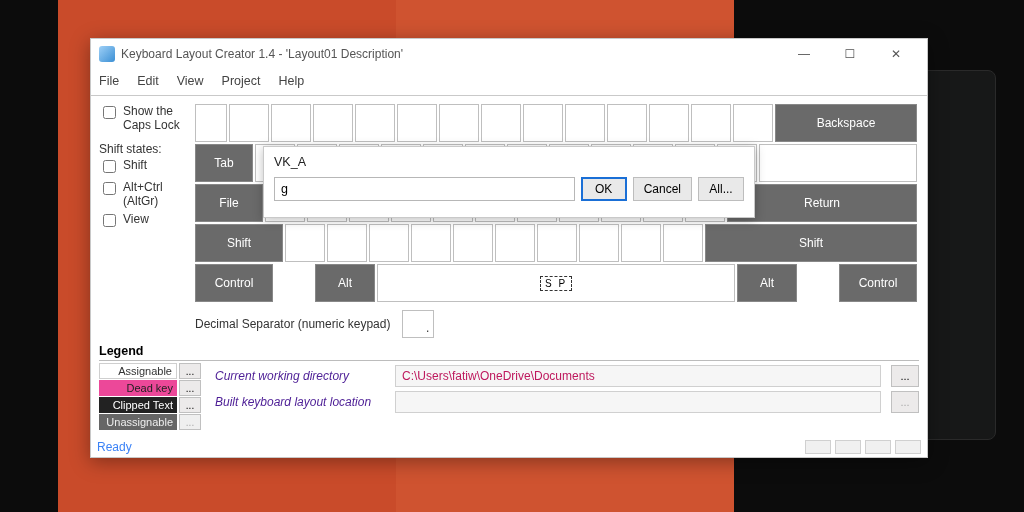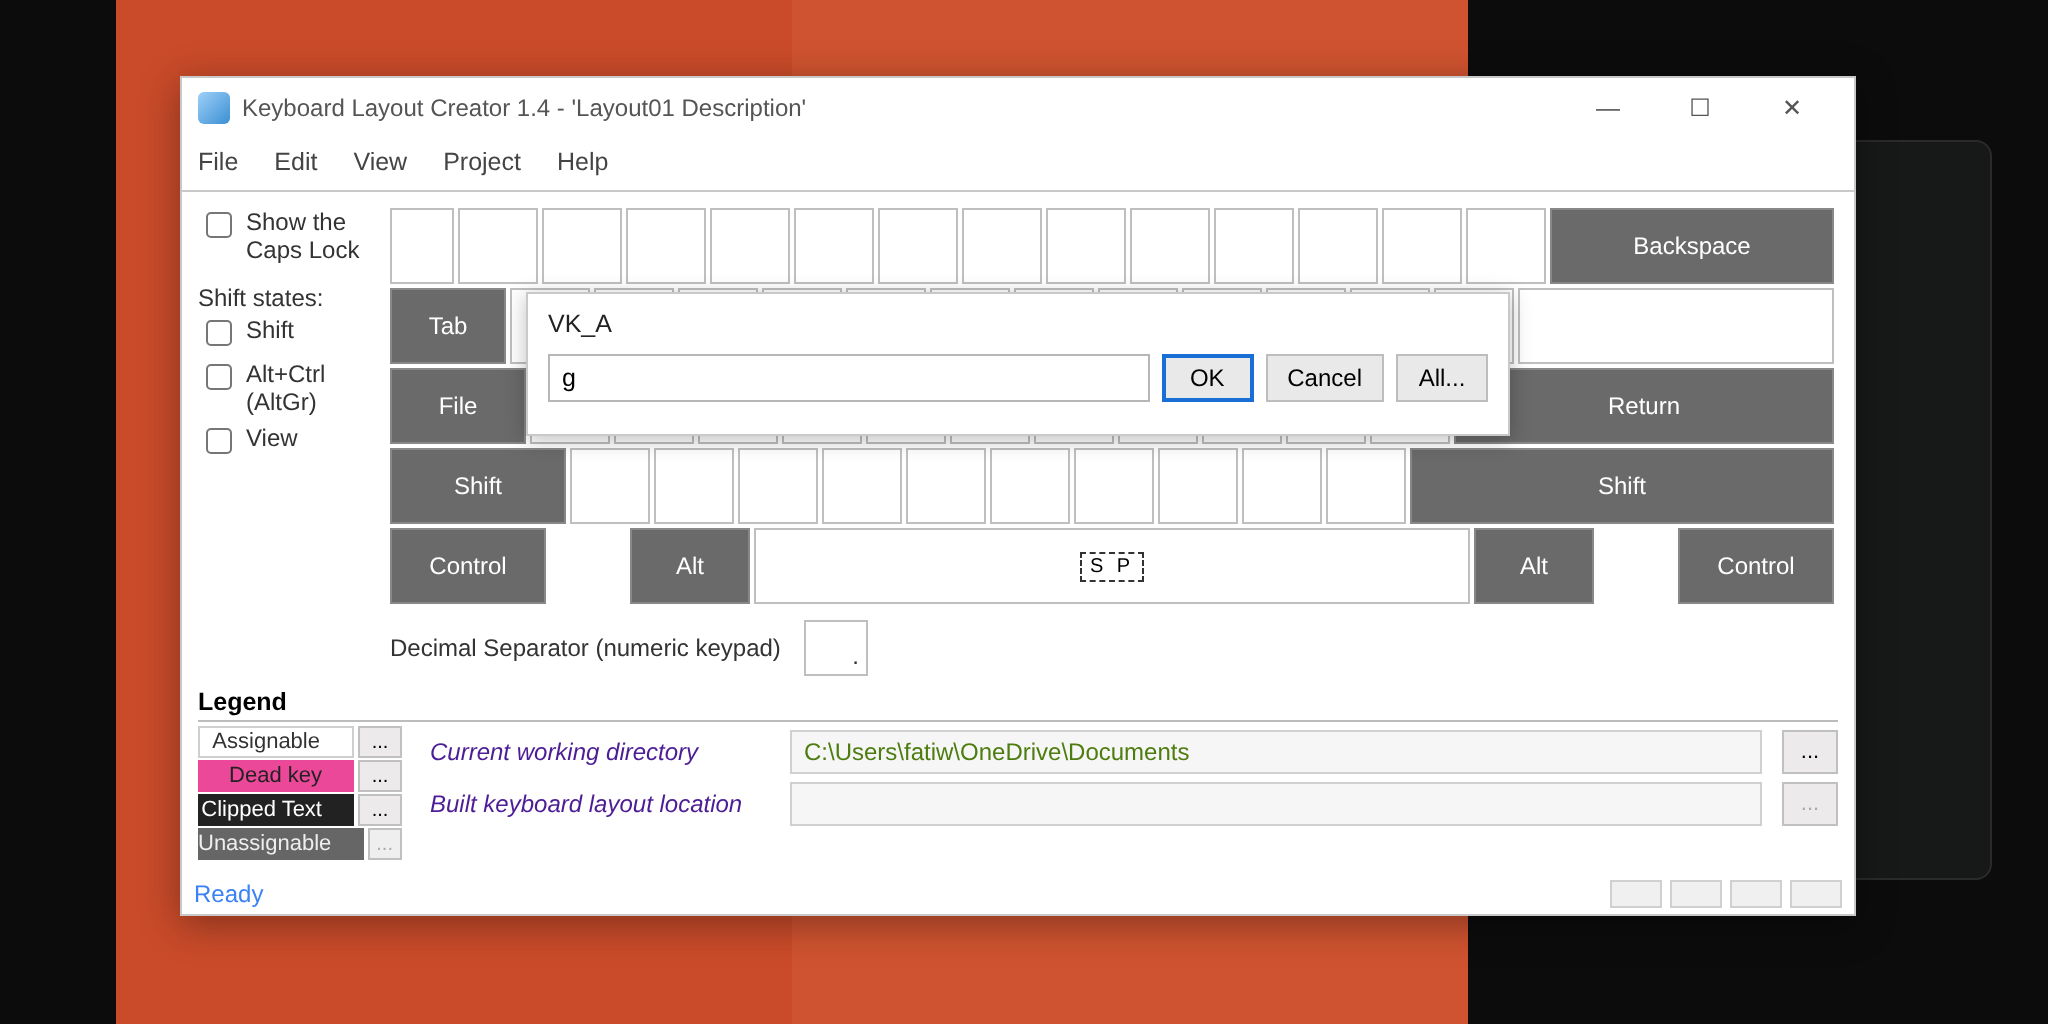--- a/index.html
+++ b/index.html
@@ -43,32 +43,32 @@
   .popup input[type=text] { flex:1; height:24px; border:1px solid #b7b7b7; padding:0 6px; font-size:12.5px; }
   .btn { height:24px; min-width:46px; padding:0 10px; font-size:12px; background:#e9e9e9; border:1px solid #bdbdbd; }
   .btn.primary { border:2px solid #1a6fd6; background:#e9e9e9; }
 
   
   .legend-wrap { position:absolute; left:0; right:0; bottom:20px; padding:2px 8px 6px 8px; }
   .legend-title { font-weight:bold; font-size:12.5px; border-bottom:1px solid #bcbcbc; padding-bottom:2px; margin-bottom:2px; }
   .legend { display:flex; gap:14px; }
   .legend-left { width:102px; }
   .lg-row { display:flex; height:16px; font-size:11px; margin-bottom:1px; align-items:stretch; }
-  .lg-name { flex:1; text-align:left; padding-right:16px; color:#333; display:flex; align-items:center; justify-content:flex-end; }
+  .lg-name { flex:1; text-align:left; padding-right:4px; color:#333; display:flex; align-items:center; justify-content:flex-end; }
   .lg-name.white { background:#fff; color:#333; border:1px solid #cfcfcf; }
   .lg-name.gray  { background:#ec4899; color:#222; }
   .lg-name.black { background:#222; color:#fff; }
   .lg-name.dgray { background:#666; color:#eee; }
   .lg-btn { width:22px; background:#eceaea; border:1px solid #c0c0c0; display:flex; align-items:center; justify-content:center; font-size:10px; margin-left:2px; }
   .lg-btn.disabled { color:#aaa; background:#efefef; }
 
   .paths { flex:1; font-size:12px; }
   .path-row { display:flex; align-items:center; gap:10px; height:26px; }
   .path-row .pl { width:170px; color:#4c1d95;font-style:italic; }
-  .path-row input { flex:1; height:22px; border:1px solid #d0d0d0; background:#f6f6f6; color:#4d7c0f; padding:0 6px; font-size:12px; }
+  .path-row input { flex:1; height:22px; border:1px solid #d0d0d0; background:#f6f6f6; color:#be185d; padding:0 6px; font-size:12px; }
   .path-row .bws { width:28px; height:22px; background:#eceaea; border:1px solid #c0c0c0; font-size:11px; }
   .path-row .bws.disabled { color:#aaa; }
 
   .status { position:absolute; left:0; right:0; bottom:0; height:20px; font-size:12px; color:#3b82f6; padding:0 6px; display:flex; align-items:center; background:#fff; }
   .status .tray { margin-left:auto; display:flex; gap:4px; }
   .tray-box { width:26px; height:14px; background:#f0f0f0; border:1px solid #d0d0d0; }
 
   .hrule { border:none; border-top:1px solid #c9c9c9; margin:2px 0 4px 0; }
 </style>
 </head>

